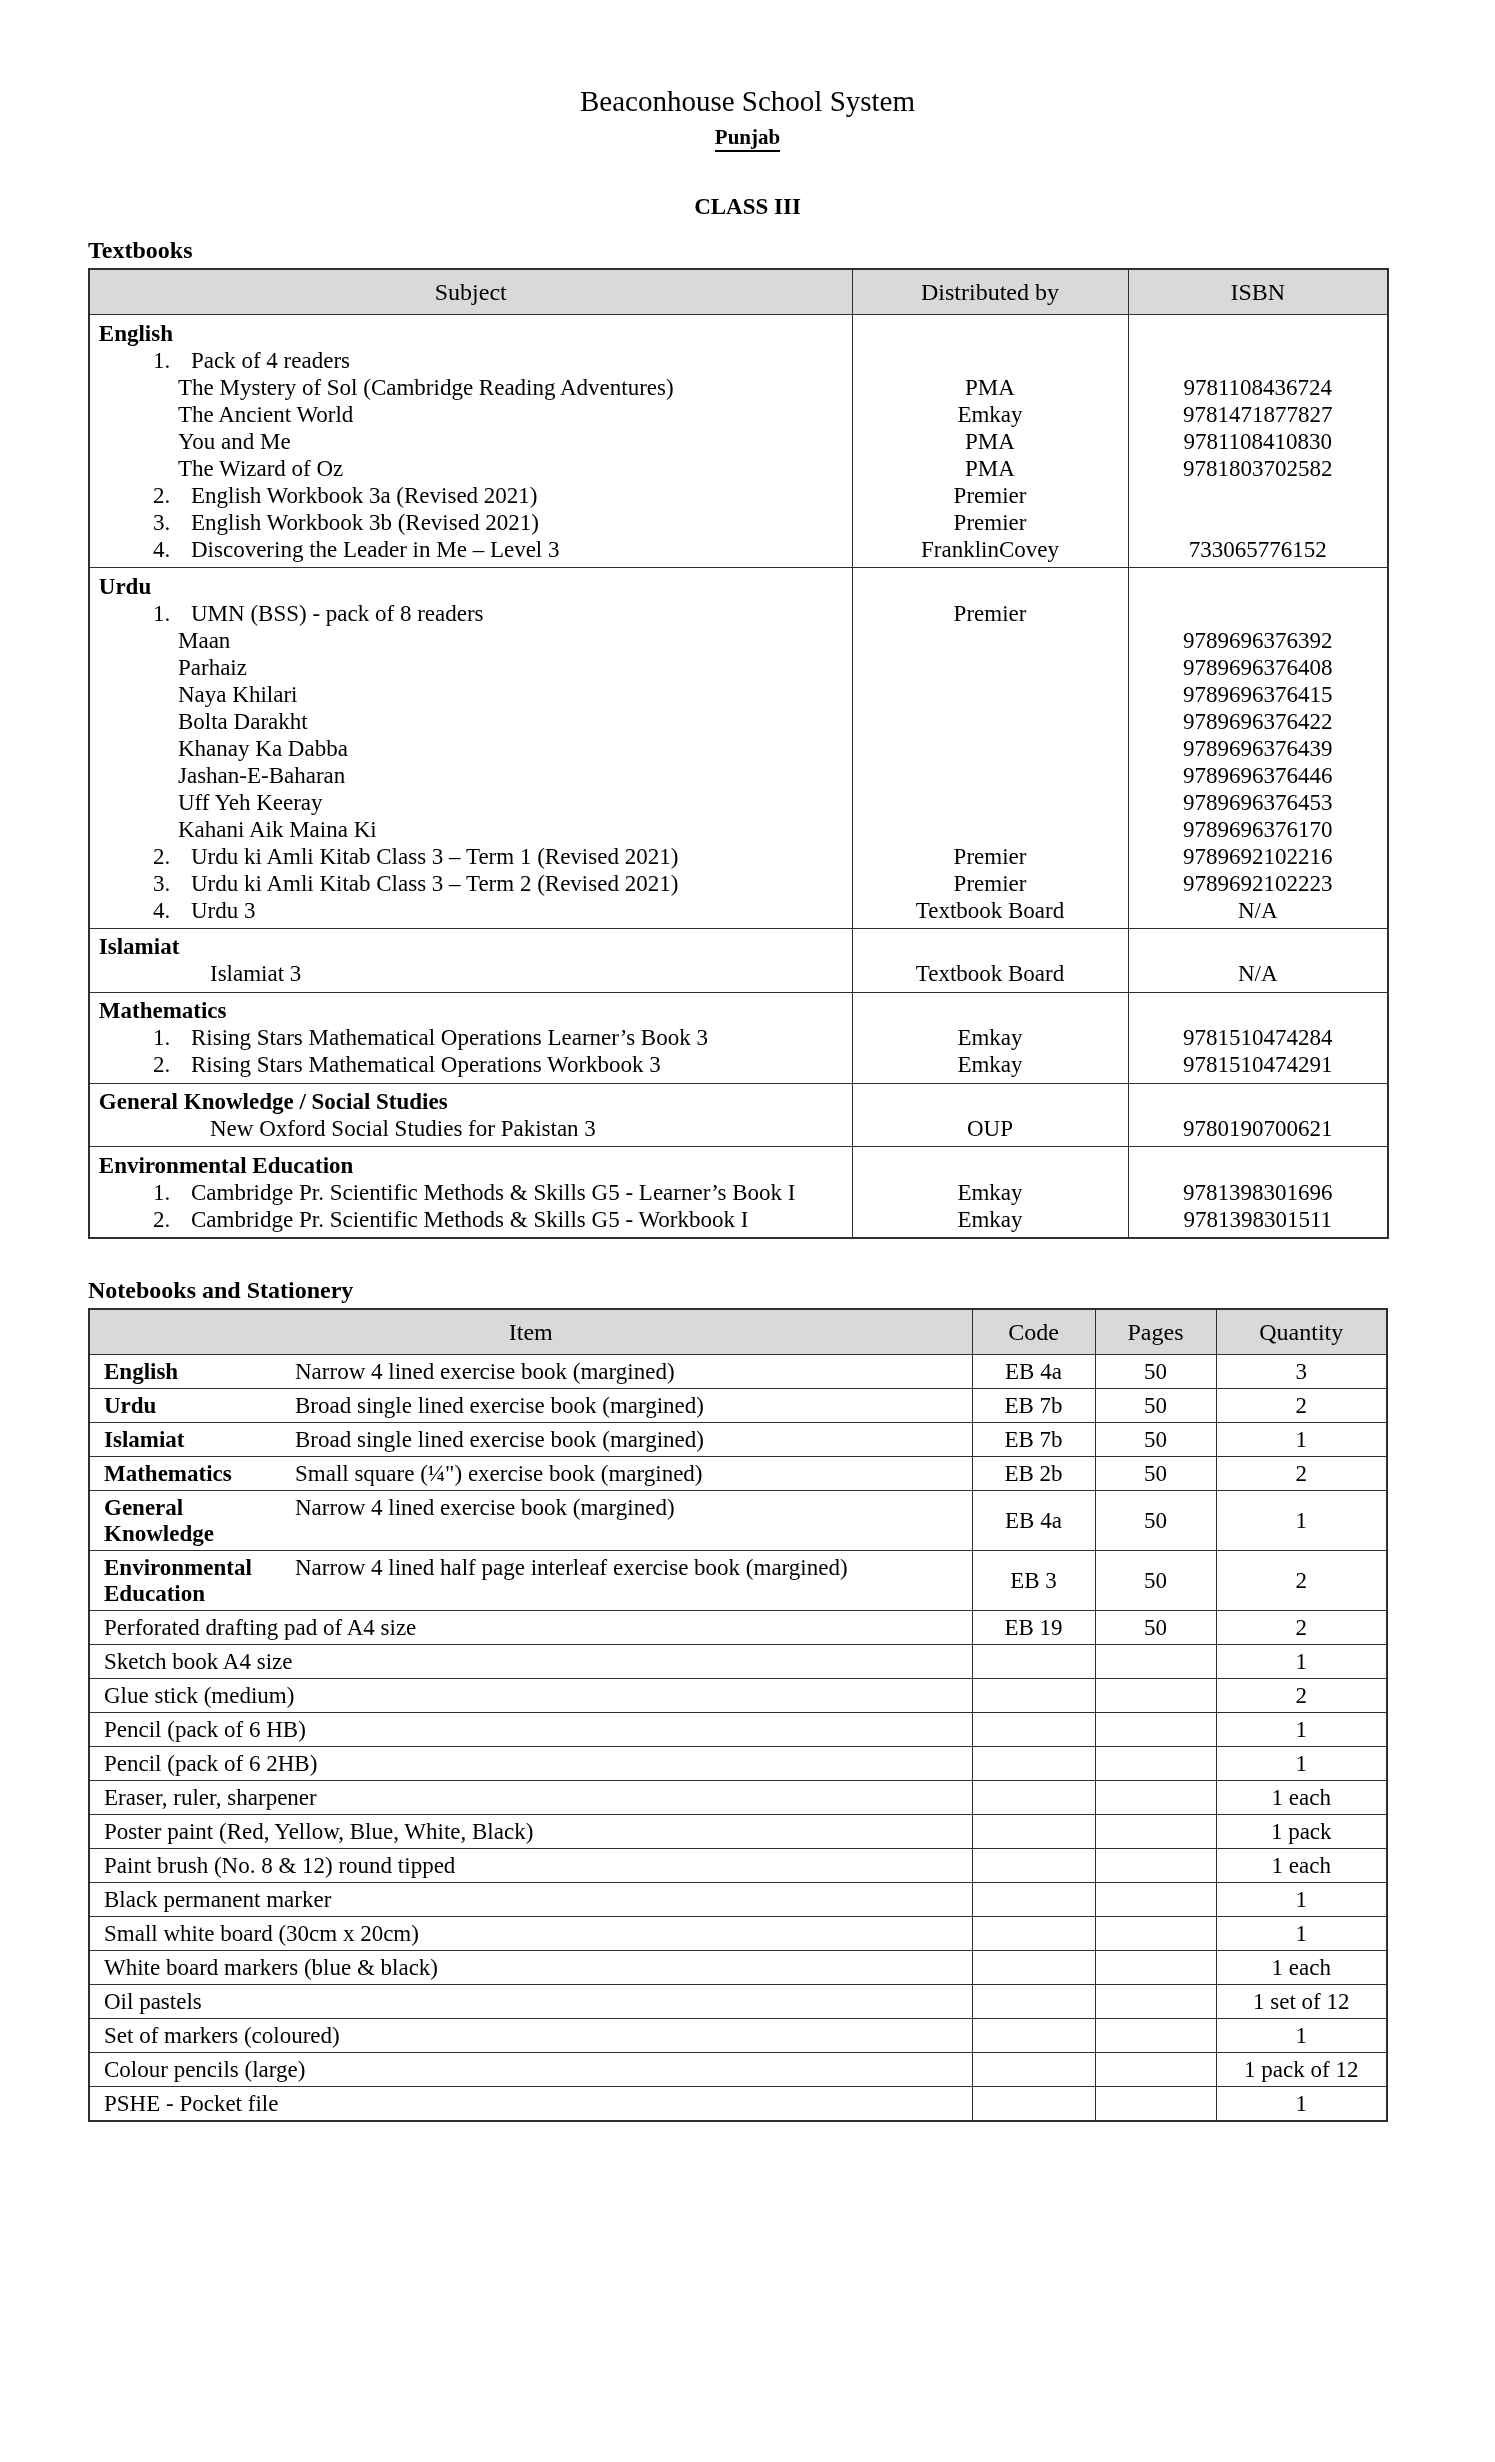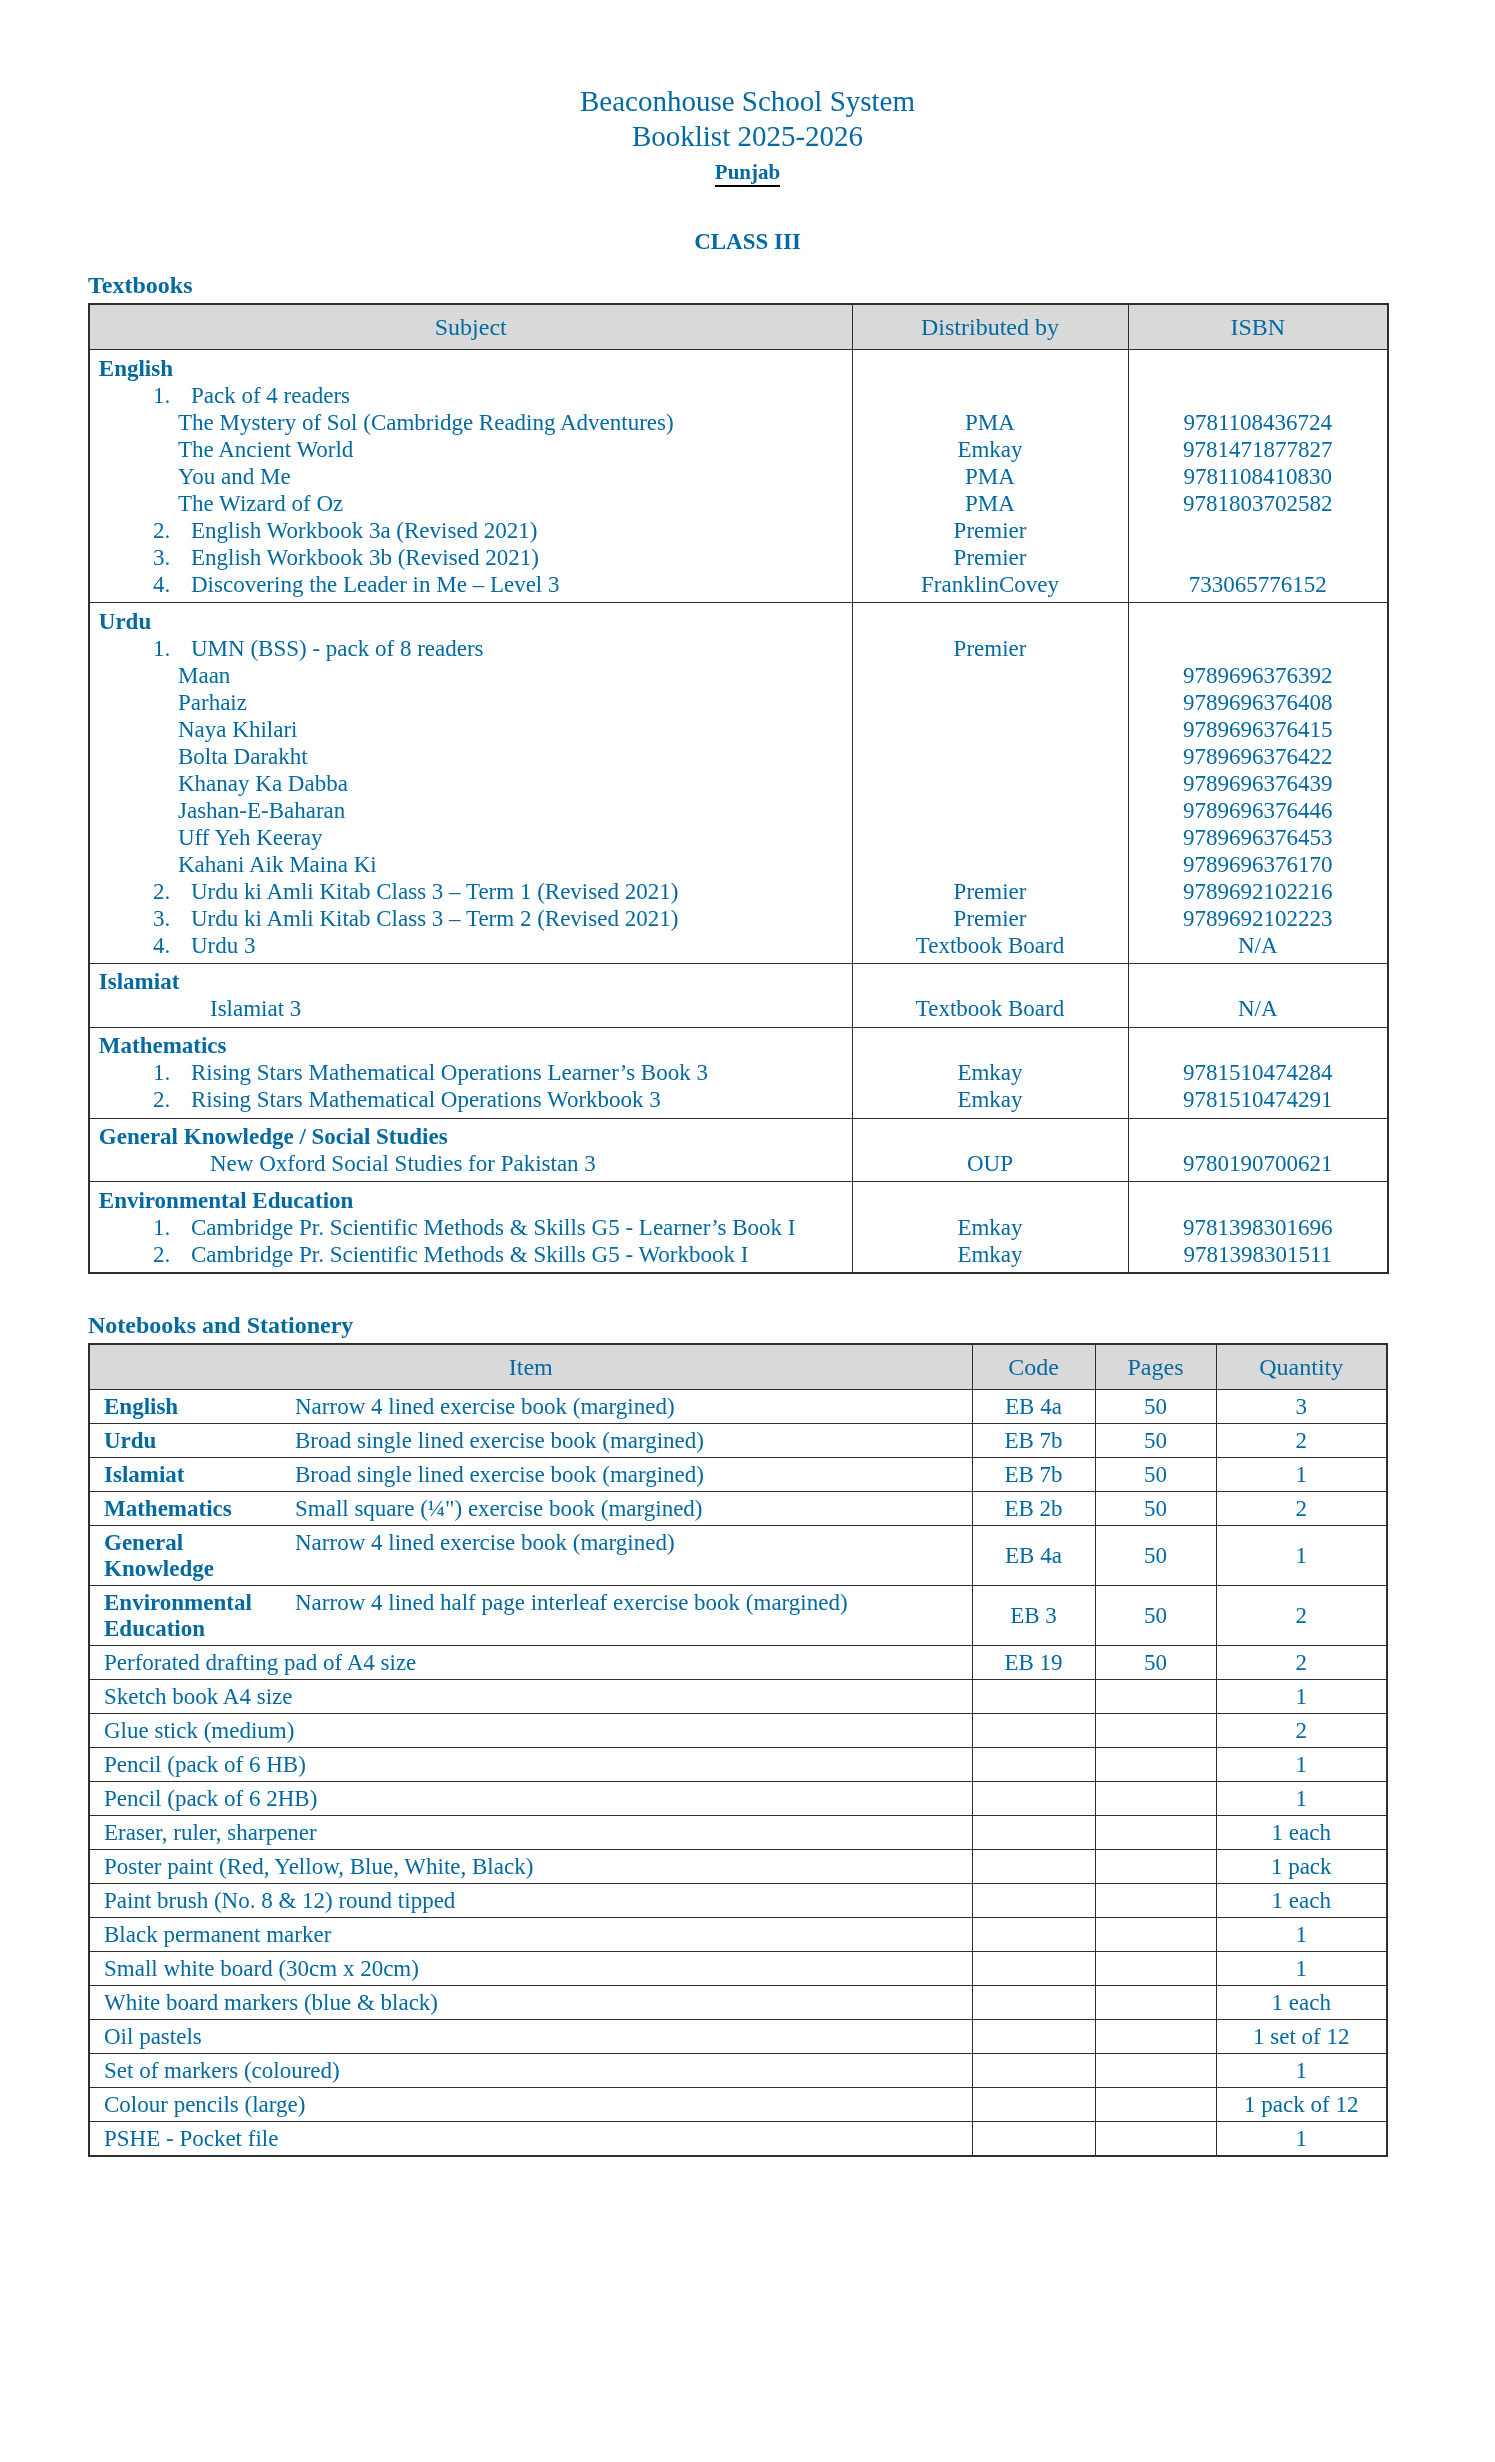--- a/index.html
+++ b/index.html
@@ -2,21 +2,21 @@
 <html style="font-size:14px"><head>
 <meta charset="utf-8">
 <style>
   html, body { margin: 0; padding: 0; background: #ffffff; }
   .page {
     position: relative;
     width: 1495px;
     height: 2462px;
     box-sizing: border-box;
     background: #ffffff;
-    color: #0369a1;
+    color: #000000;
     font-family: "Liberation Serif", "DejaVu Serif", serif;
     padding-top: 84px;
     overflow: hidden;
   }
   .doc-header { width: 100%; text-align: center; }
   .title-line { font-size: 29px; line-height: 35px; }
   .region-line { font-size: 21px; line-height: 37px; font-weight: bold; }
   .region-line .underlined { border-bottom: 2.6px solid #000; padding-bottom: 0.9px; }
   .class-title { font-size: 23px; font-weight: bold; margin-top: 36px; line-height: 30px; }
 
@@ -56,21 +56,20 @@
   .st-desc { flex: 1; }
   .st-val-cell { padding: 3.5px 3.5px; line-height: 26px; text-align: center; vertical-align: middle; }
 </style>
 </head>
 <body>
 
 <div class="page">
 
   <div class="doc-header">
     <div class="title-line">Beaconhouse School System</div>
-    <div class="title-line">Booklist 2025-2026</div>
     <div class="region-line"><span class="underlined">Punjab</span></div>
     <div class="class-title">CLASS III</div>
   </div>
 
   <div class="content">
 
     <div class="table-label label-textbooks">Textbooks</div>
 
     <table>
       <colgroup>

